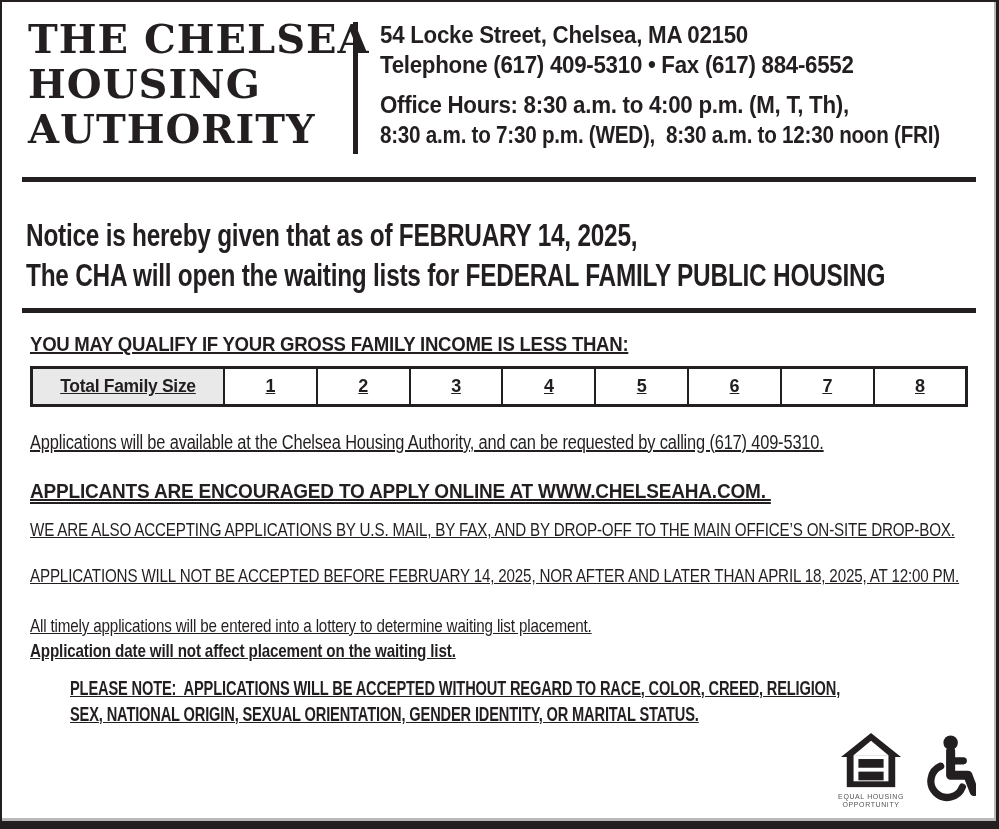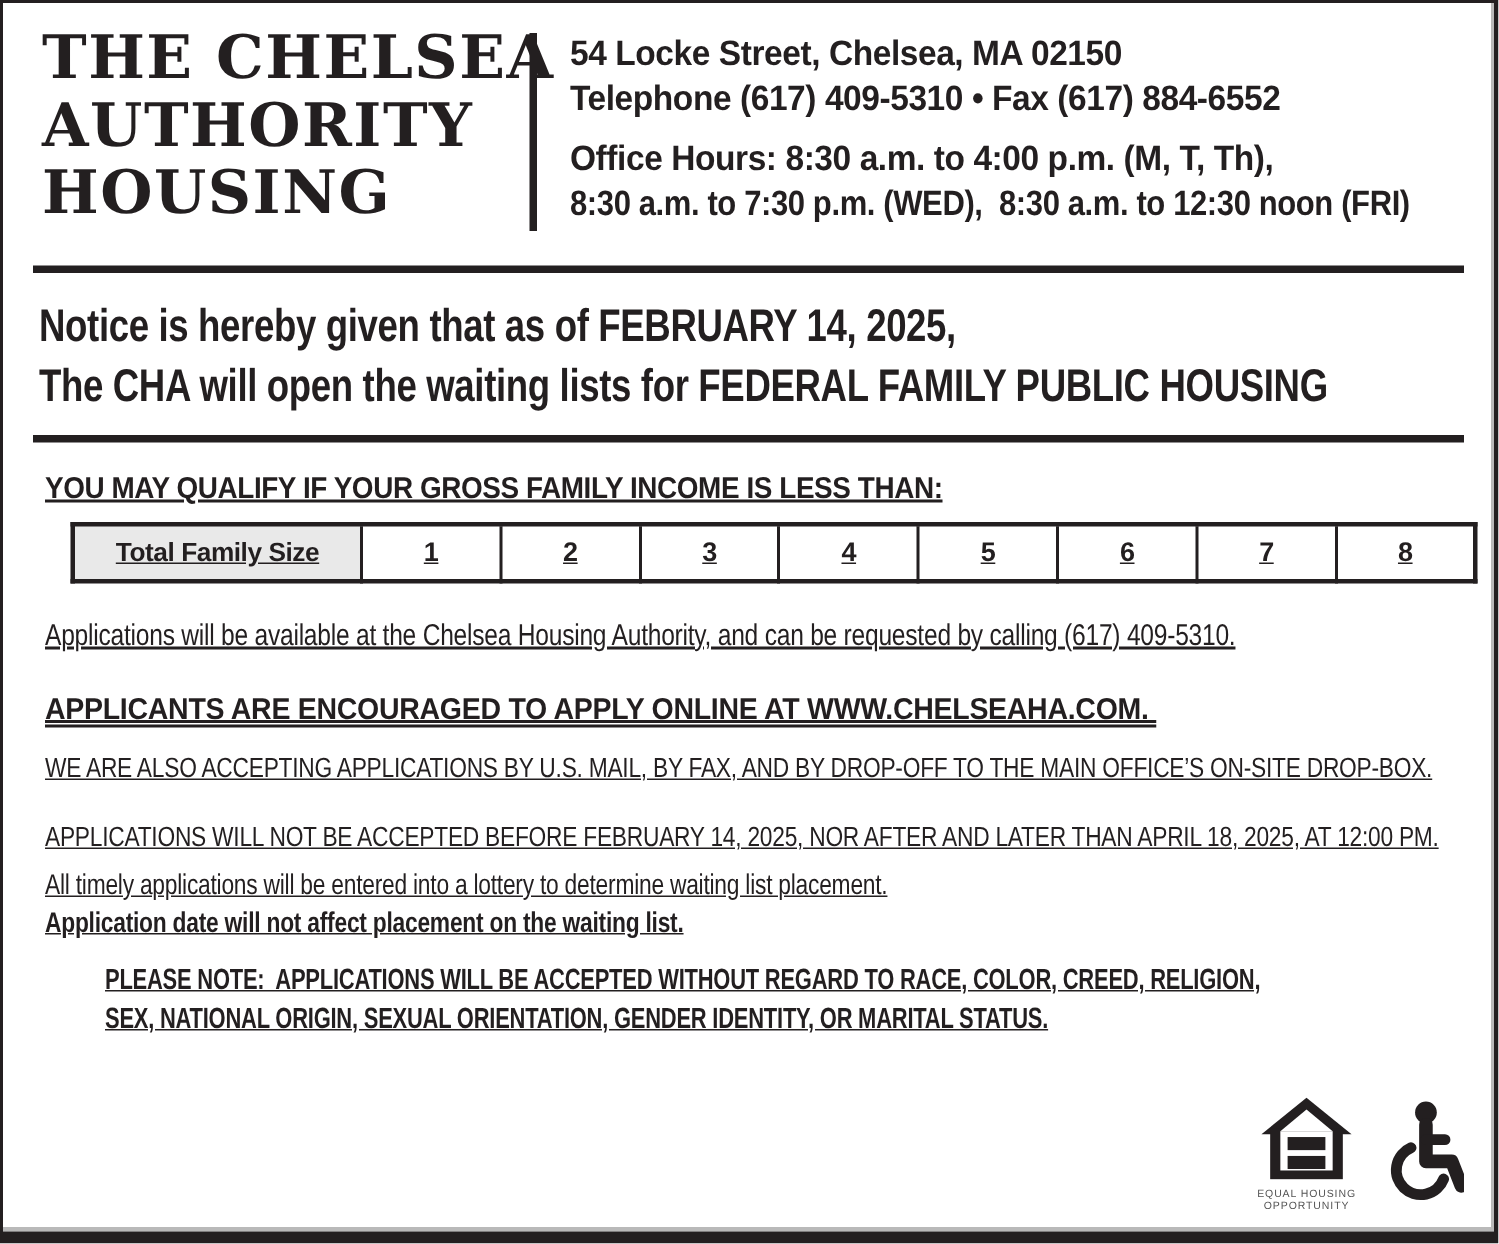--- a/index.html
+++ b/index.html
@@ -33,71 +33,70 @@
   .v-divider{flex:none;width:5px;height:132px;background:#231f20;margin:6px 22px 0 0;}
   .contact{padding-top:4px;font-size:23.5px;line-height:30px;font-weight:700;letter-spacing:-0.3px;}
   .contact .hours-block{margin-top:10px;}
   .contact .b{font-weight:700;}
   .contact .reg{font-weight:700;}
 
   
   .hr{height:5px;background:#231f20;margin:13px 20px 0 20px;}
 
   
-  .headline{margin:15px 20px 0 24px;}
+  .headline{margin:33px 20px 0 24px;}
   .h-line{font-size:30.5px;line-height:40px;font-weight:700;letter-spacing:-0.3px;}
 
   
   .content{padding:0 28px;text-decoration:underline;}
   .subhead{margin-top:18px;font-size:20px;line-height:26px;font-weight:700;letter-spacing:-0.3px;}
 
   table.income{
     width:100%;margin-top:9px;border-collapse:collapse;table-layout:fixed;
     border:3px solid #231f20;
-    margin-left:17px;
   }
   table.income th,table.income td{
     border:2px solid #231f20;height:35px;text-align:center;vertical-align:middle;
     font-size:17.5px;font-weight:700;padding:0 2px;letter-spacing:-0.3px;
   }
   table.income th.rowlab{width:186px;background:#e9e9e9;}
   table.income td{background:#ffffff;font-size:18px;}
 
   .p{margin:0;}
   .reg20{font-size:20px;line-height:27px;font-weight:400;letter-spacing:-0.2px;}
   .b20{font-size:20px;line-height:27px;font-weight:700;letter-spacing:-0.2px;}
   .u{text-decoration:underline;text-decoration-thickness:2px;text-underline-offset:4px;}
   .up18{font-size:18.5px;line-height:24px;font-weight:400;letter-spacing:-0.2px;}
   .reg19{font-size:19px;line-height:25px;font-weight:400;letter-spacing:-0.2px;}
   .b19{font-size:19px;line-height:25px;font-weight:700;letter-spacing:-0.2px;}
   .reg19b{font-size:19px;line-height:27px;font-weight:400;letter-spacing:-0.2px;}
   .pn{font-size:19.5px;line-height:26px;font-weight:700;letter-spacing:-0.2px;}
 
   .mt18{margin-top:18px;} .mt10{margin-top:22px;} .mt12{margin-top:12px;margin-left:40px;}
-  .mt8{margin-top:8px;} .mt13{margin-top:13px;text-align:center;}
+  .mt8{margin-top:25px;} .mt13{margin-top:13px;text-align:center;}
 
   
   .footer-icons{
     position:absolute;right:20px;bottom:12px;
     display:flex;align-items:flex-start;gap:14px;
   }
   .eho{display:flex;flex-direction:column;align-items:center;}
   .eho-label{font-size:7px;line-height:8px;letter-spacing:.6px;color:#555;text-align:center;margin-top:1px;}
   .wheelchair{margin-top:2px;}
 </style>
 </head>
 <body>
 
 <div class="page">
 
   <div class="header">
     <div class="org-title">
       <div class="line">THE CHELSEA</div>
+      <div class="line">HOUSING</div>
       <div class="line">AUTHORITY</div>
-      <div class="line">HOUSING</div>
     </div>
     <div class="v-divider"></div>
     <div class="contact">
       <div class="line cx95">54 Locke Street, Chelsea, MA 02150</div>
       <div class="line cx95">Telephone (617) 409-5310 • Fax (617) 884-6552</div>
       <div class="hours-block">
         <div class="line cx95"><span class="b">Office Hours:</span><span class="reg"> 8:30 a.m. to 4:00 p.m. (M, T, Th),</span></div>
         <div class="line cx88">8:30 a.m. to 7:30 p.m. (WED),  8:30 a.m. to 12:30 noon (FRI)</div>
       </div>
     </div>

